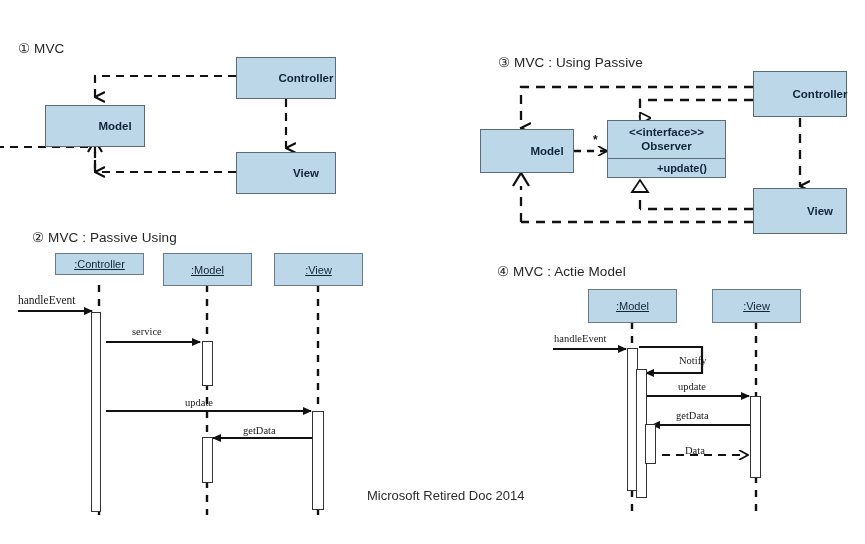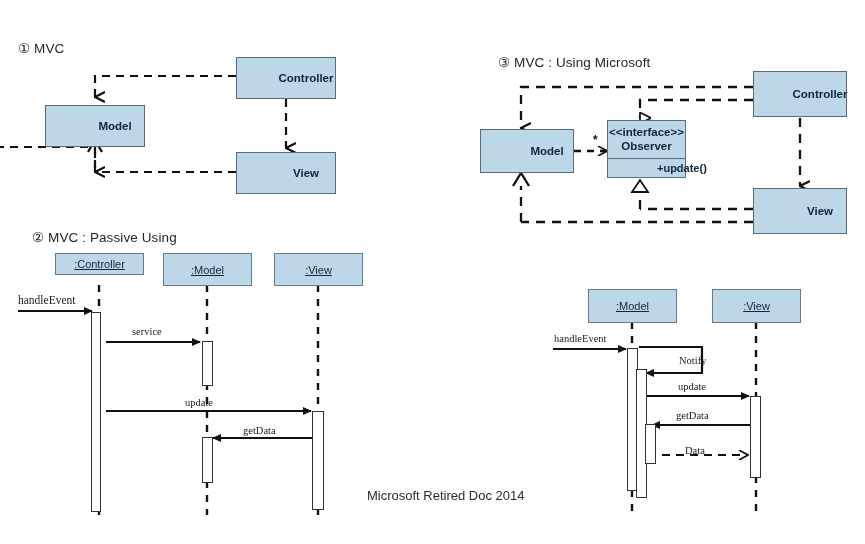--- a/index.html
+++ b/index.html
@@ -255,38 +255,39 @@
   <div class="activation" style="left:91px; top:312px; width:10px; height:200px;"></div>
   <div class="activation" style="left:202px; top:341px; width:11px; height:45px;"></div>
   <div class="activation" style="left:202px; top:437px; width:11px; height:46px;"></div>
   <div class="activation" style="left:312px; top:411px; width:12px; height:99px;"></div>
 
   <div class="msg-label big" style="left:18px; top:294px;">handleEvent</div>
   <div class="msg-label" style="left:132px; top:326px;">service</div>
   <div class="msg-label" style="left:185px; top:397px;">update</div>
   <div class="msg-label" style="left:243px; top:425px;">getData</div>
 
-  <div class="panel-title" style="left:498px; top:54px;">③ MVC : Using Microsoft</div>
+  <div class="panel-title" style="left:498px; top:54px;">③ MVC : Using Passive</div>
 
   <div class="uml-box" style="left:753px; top:71px; width:94px; height:46px;">Controller</div>
 
   <div class="uml-box" style="left:480px; top:129px; width:94px; height:44px;">Model</div>
 
   <div class="uml-box" style="left:753px; top:188px; width:94px; height:46px;">View</div>
 
-  <div class="uml-box iface" style="left:607px; top:120px; width:79px; height:58px;">
+  <div class="uml-box iface" style="left:607px; top:120px; width:119px; height:58px;">
     <div class="iface-top">
       <div>&lt;&lt;interface&gt;&gt;</div>
       <div>Observer</div>
     </div>
     <div class="iface-bottom">+update()</div>
   </div>
 
   <div class="mult-label" style="left:593px; top:133px;">*</div>
 
+  <div class="panel-title" style="left:497px; top:263px;">④ MVC : Actie Model</div>
 
   <div class="lifeline-head" style="left:588px; top:289px; width:89px; height:34px;">
     <span>:Model</span>
   </div>
   <div class="lifeline-head" style="left:712px; top:289px; width:89px; height:34px;">
     <span>:View</span>
   </div>
 
   <div class="activation" style="left:627px; top:348px; width:11px; height:143px;"></div>
   <div class="activation" style="left:636px; top:369px; width:11px; height:129px;"></div>

